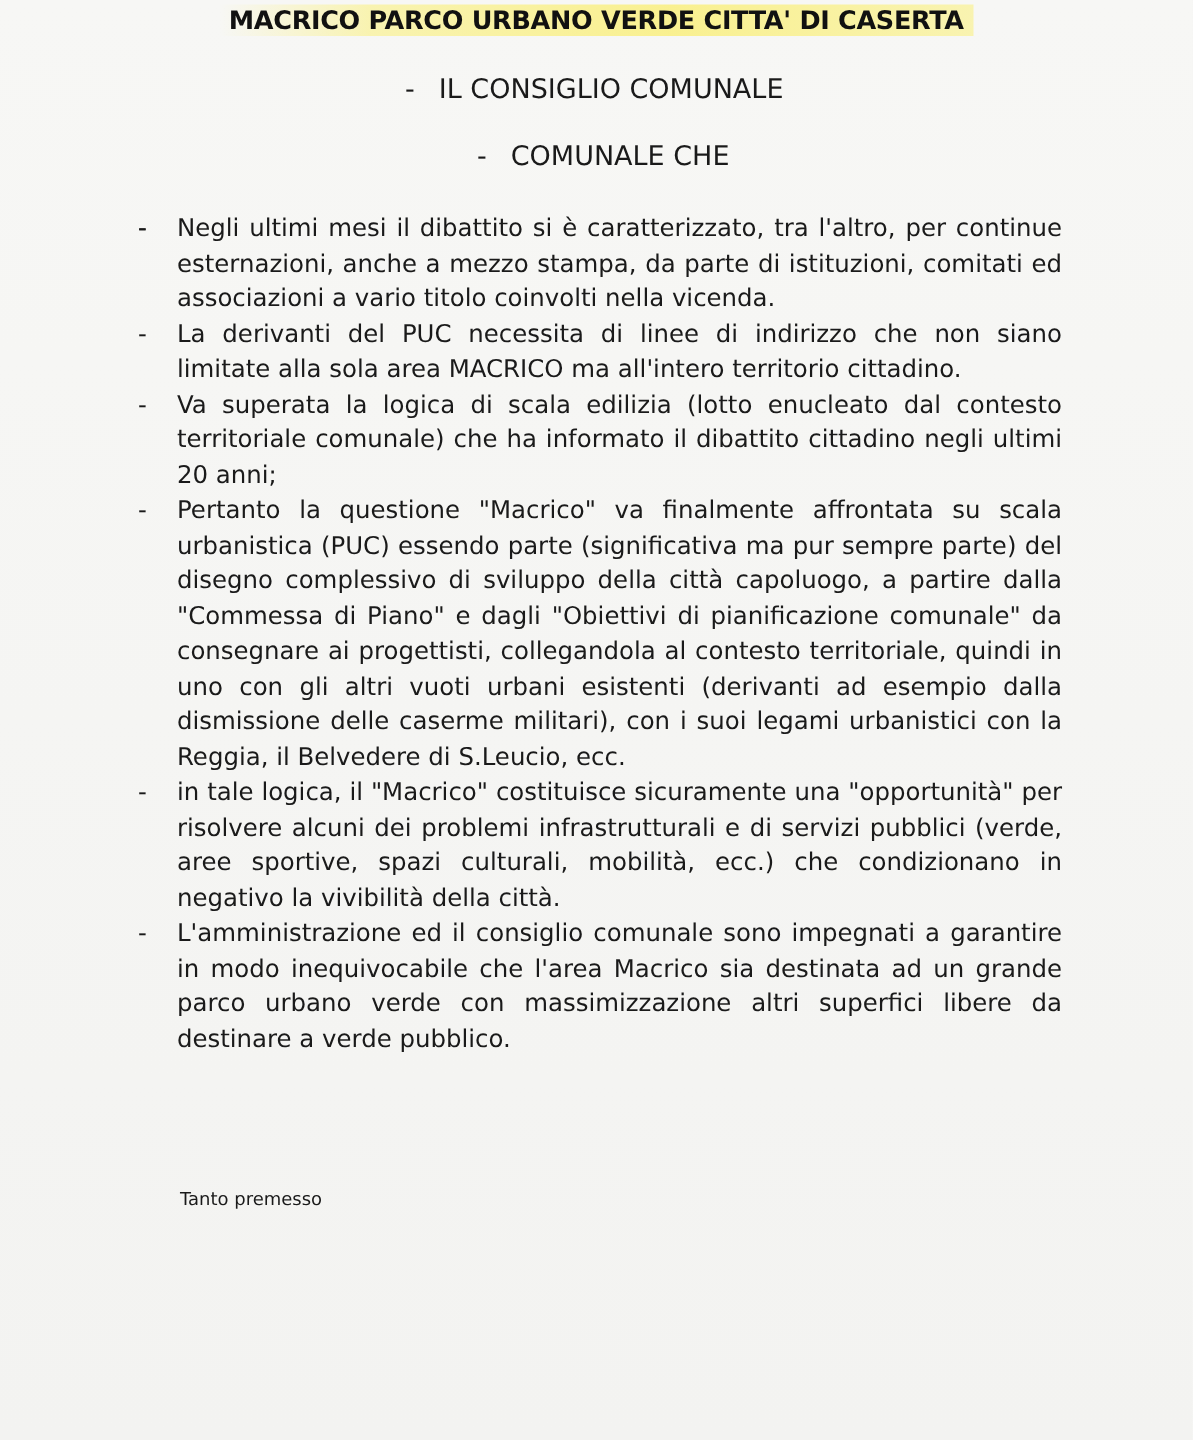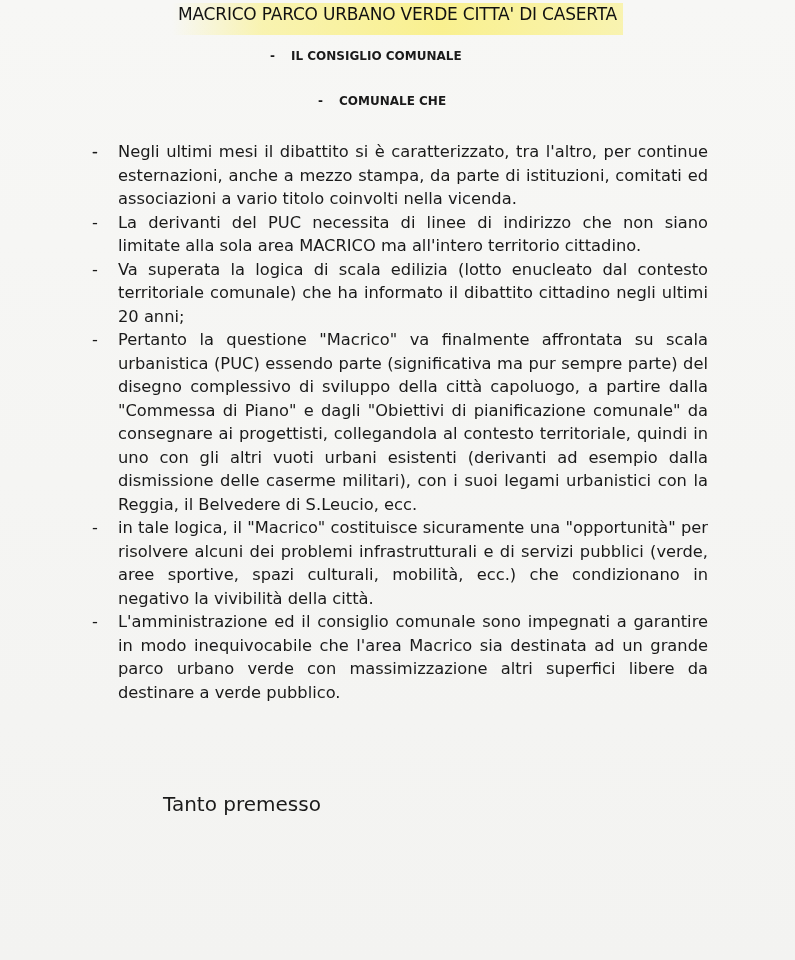--- a/index.html
+++ b/index.html
@@ -24,32 +24,31 @@
     .title-wrap {
       position: absolute;
       top: 3px;
       left: 0;
       width: 795px;
       text-align: center;
     }
     .title {
       display: inline-block;
       font-family: "DejaVu Sans", sans-serif;
-      font-weight: normal;
+      font-weight: bold;
       font-size: 17px;
       letter-spacing: -0.2px;
       color: #111;
-      padding: 1px 6px 11px 6px;
+      padding: 1px 6px 0 6px;
       background: linear-gradient(90deg, rgba(246,246,244,0) 0%, rgba(250,240,120,0.55) 20%, rgba(250,238,110,0.75) 60%, rgba(250,240,120,0.55) 100%);
     }
     .heading {
       position: absolute;
-      font-size: 12px;
+      font-size: 18px;
       color: #1a1a1a;
-      font-weight: bold;
     }
     .heading .dash { margin-right: 16px; }
     .h1 { top: 49px; left: 270px; }
     .h2 { top: 94px; left: 318px; }
 
     .list {
       position: absolute;
       top: 140px;
       left: 92px;
       width: 616px;
@@ -66,22 +65,21 @@
     }
     .list li .bullet {
       position: absolute;
       left: 0;
       top: 0;
     }
     .closing {
       position: absolute;
       top: 792px;
       left: 120px;
-      font-size: 20px;
-      margin-left: 43px;
+      font-size: 12px;
     }
     .italic { }
   </style>
 </head>
 <body>
 
 <div class="page">
 
   <div class="title-wrap">
     <span class="title">MACRICO PARCO URBANO VERDE CITTA' DI CASERTA</span>

